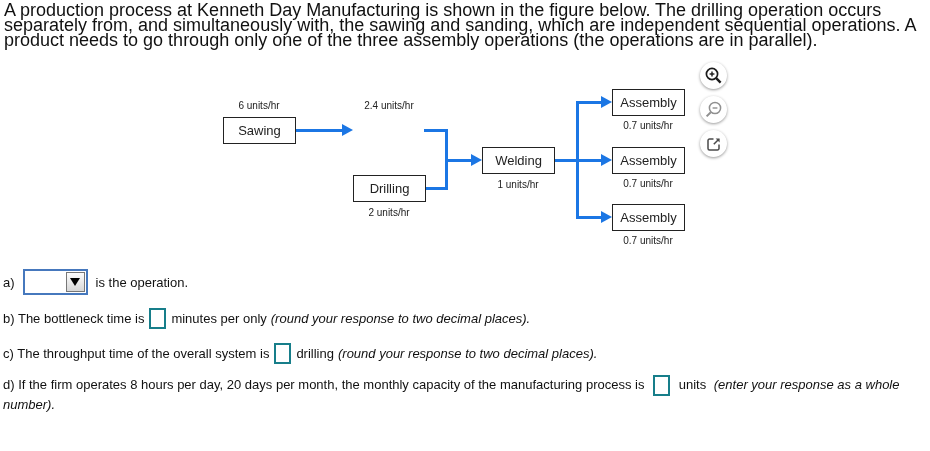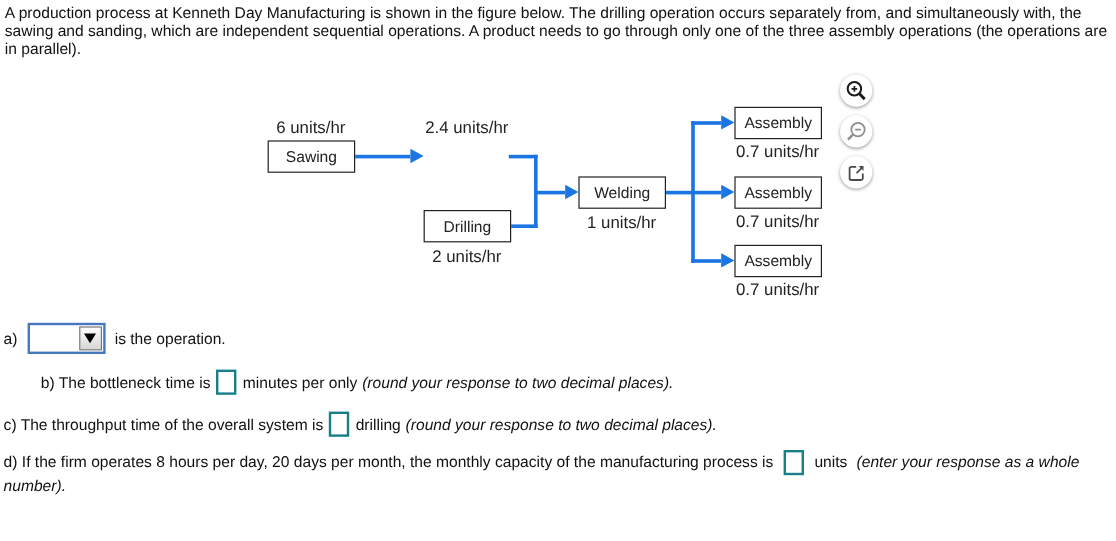--- a/index.html
+++ b/index.html
@@ -2,28 +2,28 @@
 <html><head>
 <meta charset="utf-8">
 <style>
   * { margin:0; padding:0; box-sizing:border-box; }
   html,body { width:930px; height:451px; background:#fff; overflow:hidden;
               font-family:"Liberation Sans","DejaVu Sans",sans-serif; color:#000; }
   .stage { position:relative; width:930px; height:451px; background:#fff; }
 
   
   .problem { position:absolute; top:3px; left:4px; width:922px;
-             font-size:13px; line-height:15px; color:#111; }
+             font-size:18px; line-height:15px; color:#111; }
 
   
   .figure { position:absolute; inset:0; }
   .node { position:absolute; width:73px; height:27px; border:1.4px solid #222;
           background:#fff; display:flex; align-items:center; justify-content:center;
           font-size:13px; color:#222; }
-  .rate { position:absolute; width:100px; text-align:center; font-size:14px;
+  .rate { position:absolute; width:100px; text-align:center; font-size:10px;
           line-height:14px; color:#222; }
   .h-line { position:absolute; height:3px; background:#1b76e4; }
   .v-line { position:absolute; width:3px;  background:#1b76e4; }
   .ah { position:absolute; width:0; height:0;
         border-top:6px solid transparent; border-bottom:6px solid transparent;
         border-left:11px solid #1b76e4; }
 
   
   .tool-btn { position:absolute; left:700px; width:27px; height:27px; border-radius:50%;
               background:#fff; border:none; box-shadow:0 1px 3px rgba(0,0,0,.40);
@@ -128,21 +128,21 @@
     <span>a)</span>
     <span class="dropdown">
       <span class="dd-value"></span>
       <span class="dd-btn">
         <span class="dd-caret"></span>
       </span>
     </span>
     <span>is the operation.</span>
   </div>
 
-  <div class="qrow" style="top:308px;margin-left:31px;">
+  <div class="qrow" style="top:308px;">
     <span>b) The bottleneck time is</span>
     <input class="answer-box" type="text" value="" style="">
     <span>minutes per only</span>
     <span class="note sp">(round your response to two decimal places).</span>
   </div>
 
   <div class="qrow" style="top:343px;">
     <span>c) The throughput time of the overall system is</span>
     <input class="answer-box" type="text" value="" style="">
     <span>drilling</span>

